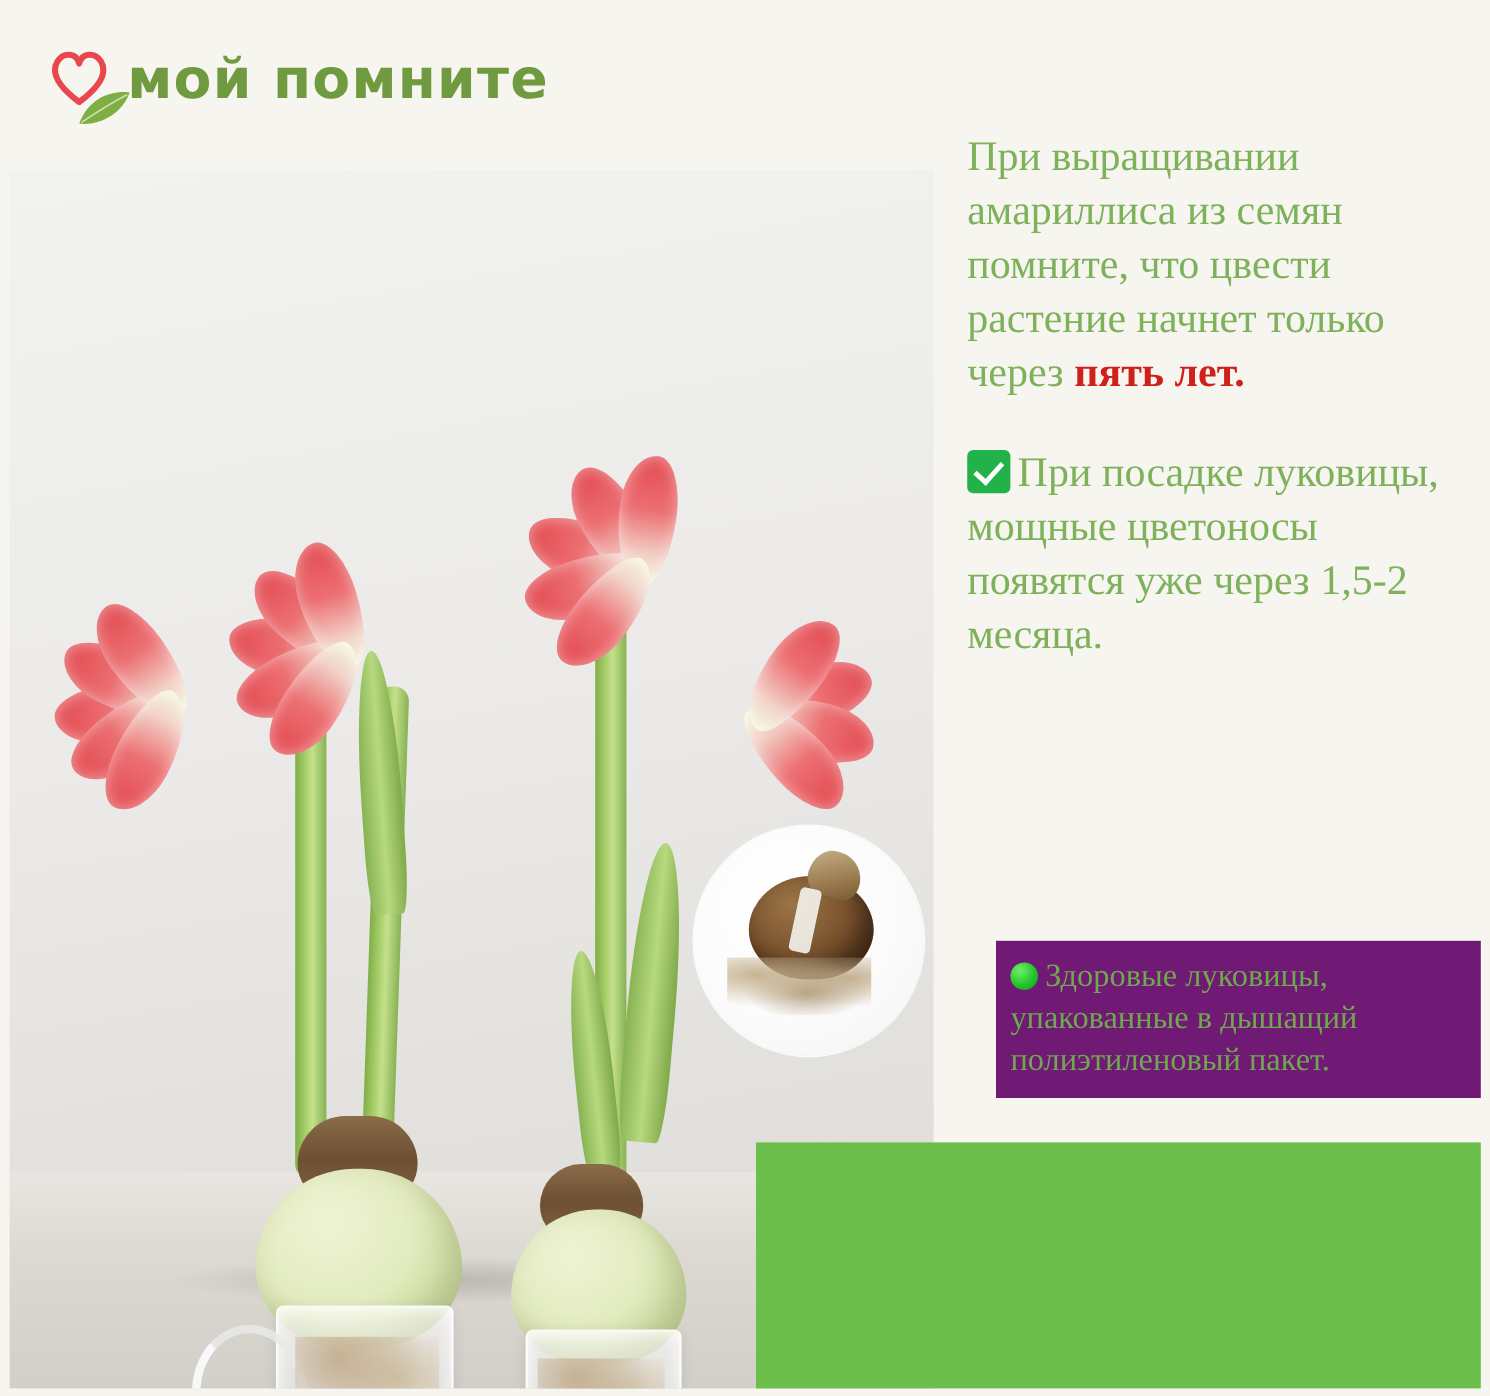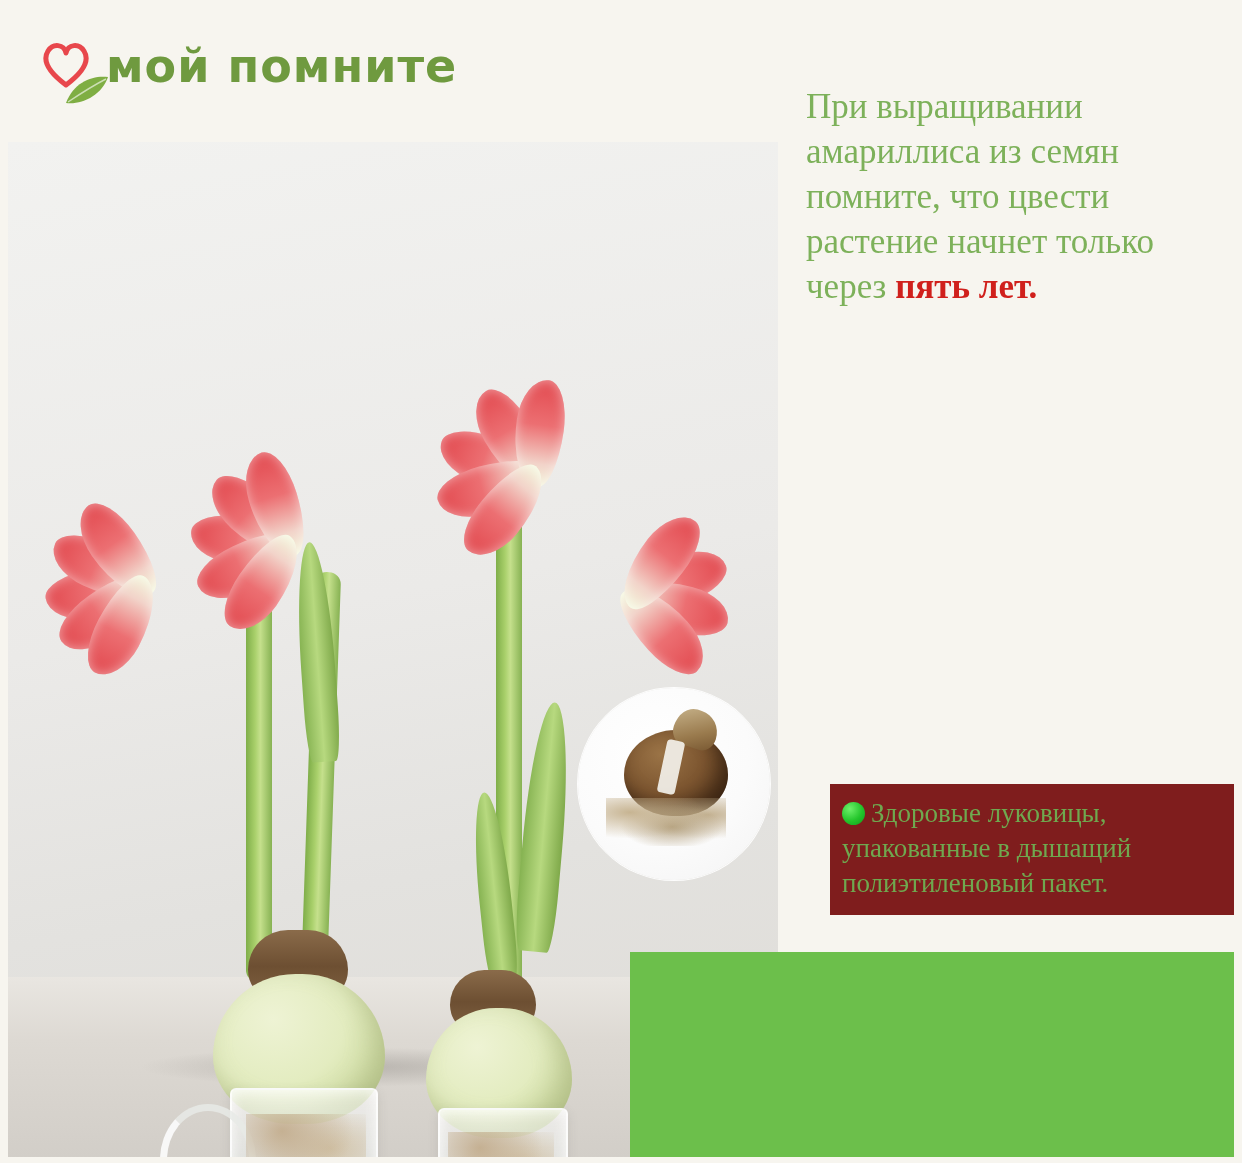--- a/index.html
+++ b/index.html
@@ -193,21 +193,21 @@
     background:
       radial-gradient(ellipse at 20% 30%, rgba(196,176,140,.95) 0%, rgba(196,176,140,0) 55%),
       radial-gradient(ellipse at 55% 60%, rgba(176,156,120,.9) 0%, rgba(176,156,120,0) 55%),
       radial-gradient(ellipse at 85% 35%, rgba(190,170,135,.9) 0%, rgba(190,170,135,0) 55%);
   }
 
   
   .right-col {
     position: absolute;
     left: 806px;
-    top: 84px;
+    top: 108px;
     width: 430px;
   }
   .para {
     color: #7db15a;
     font-size: 35px;
     line-height: 45px;
     font-family: "Liberation Serif", serif;
   }
   .para .accent {
     color: #d0201c;
@@ -238,21 +238,21 @@
     transform: rotate(42deg);
   }
 
   
   .note-box {
     position: absolute;
     left: 830px;
     top: 784px;
     width: 404px;
     padding: 12px 10px 14px 12px;
-    background: #7f1d1d;
+    background: #701a75;
     box-sizing: border-box;
   }
   .note-box .txt {
     color: #6fa84f;
     font-size: 27px;
     line-height: 35px;
   }
   .dot-green {
     display: inline-block;
     width: 23px;
@@ -362,20 +362,23 @@
   <div class="inset-bulb-body"></div>
   <div class="inset-bulb-neck"></div>
   <div class="inset-collar"></div>
   <div class="inset-roots"></div>
 </div>
 
 <div class="right-col">
   <div class="para block1">
     <span>При выращивании амариллиса из семян помните, что цвести растение начнет только через </span><span class="accent">пять лет.</span>
   </div>
+  <div class="para block2">
+    <span class="tick"></span><span>При посадке луковицы, мощные цветоносы появятся уже через 1,5-2 месяца.</span>
+  </div>
 </div>
 
 <div class="note-box">
   <div class="txt">
     <span class="dot-green"></span><span>Здоровые луковицы, упакованные в дышащий полиэтиленовый пакет.</span>
   </div>
 </div>
 
 <div class="bottom-panel">
 </div>

